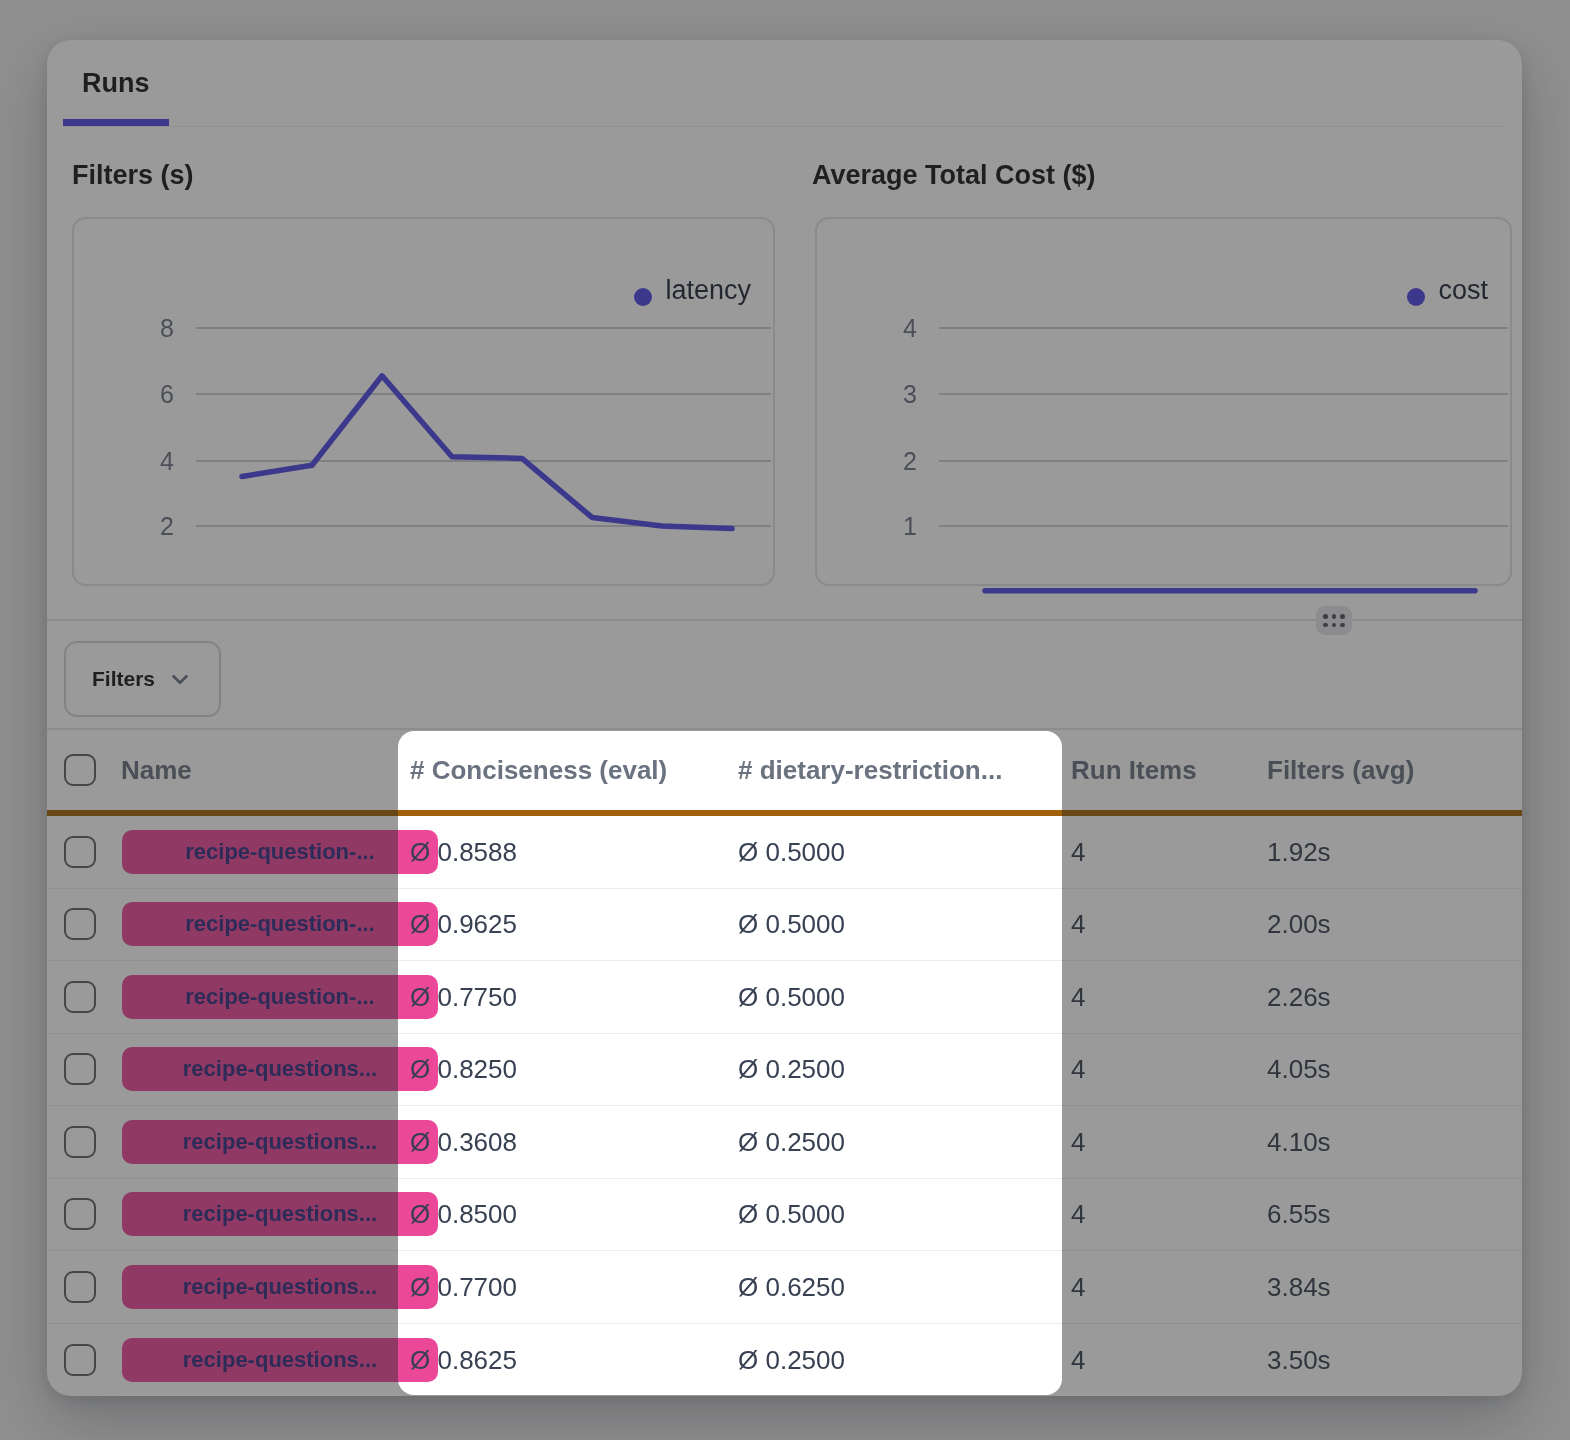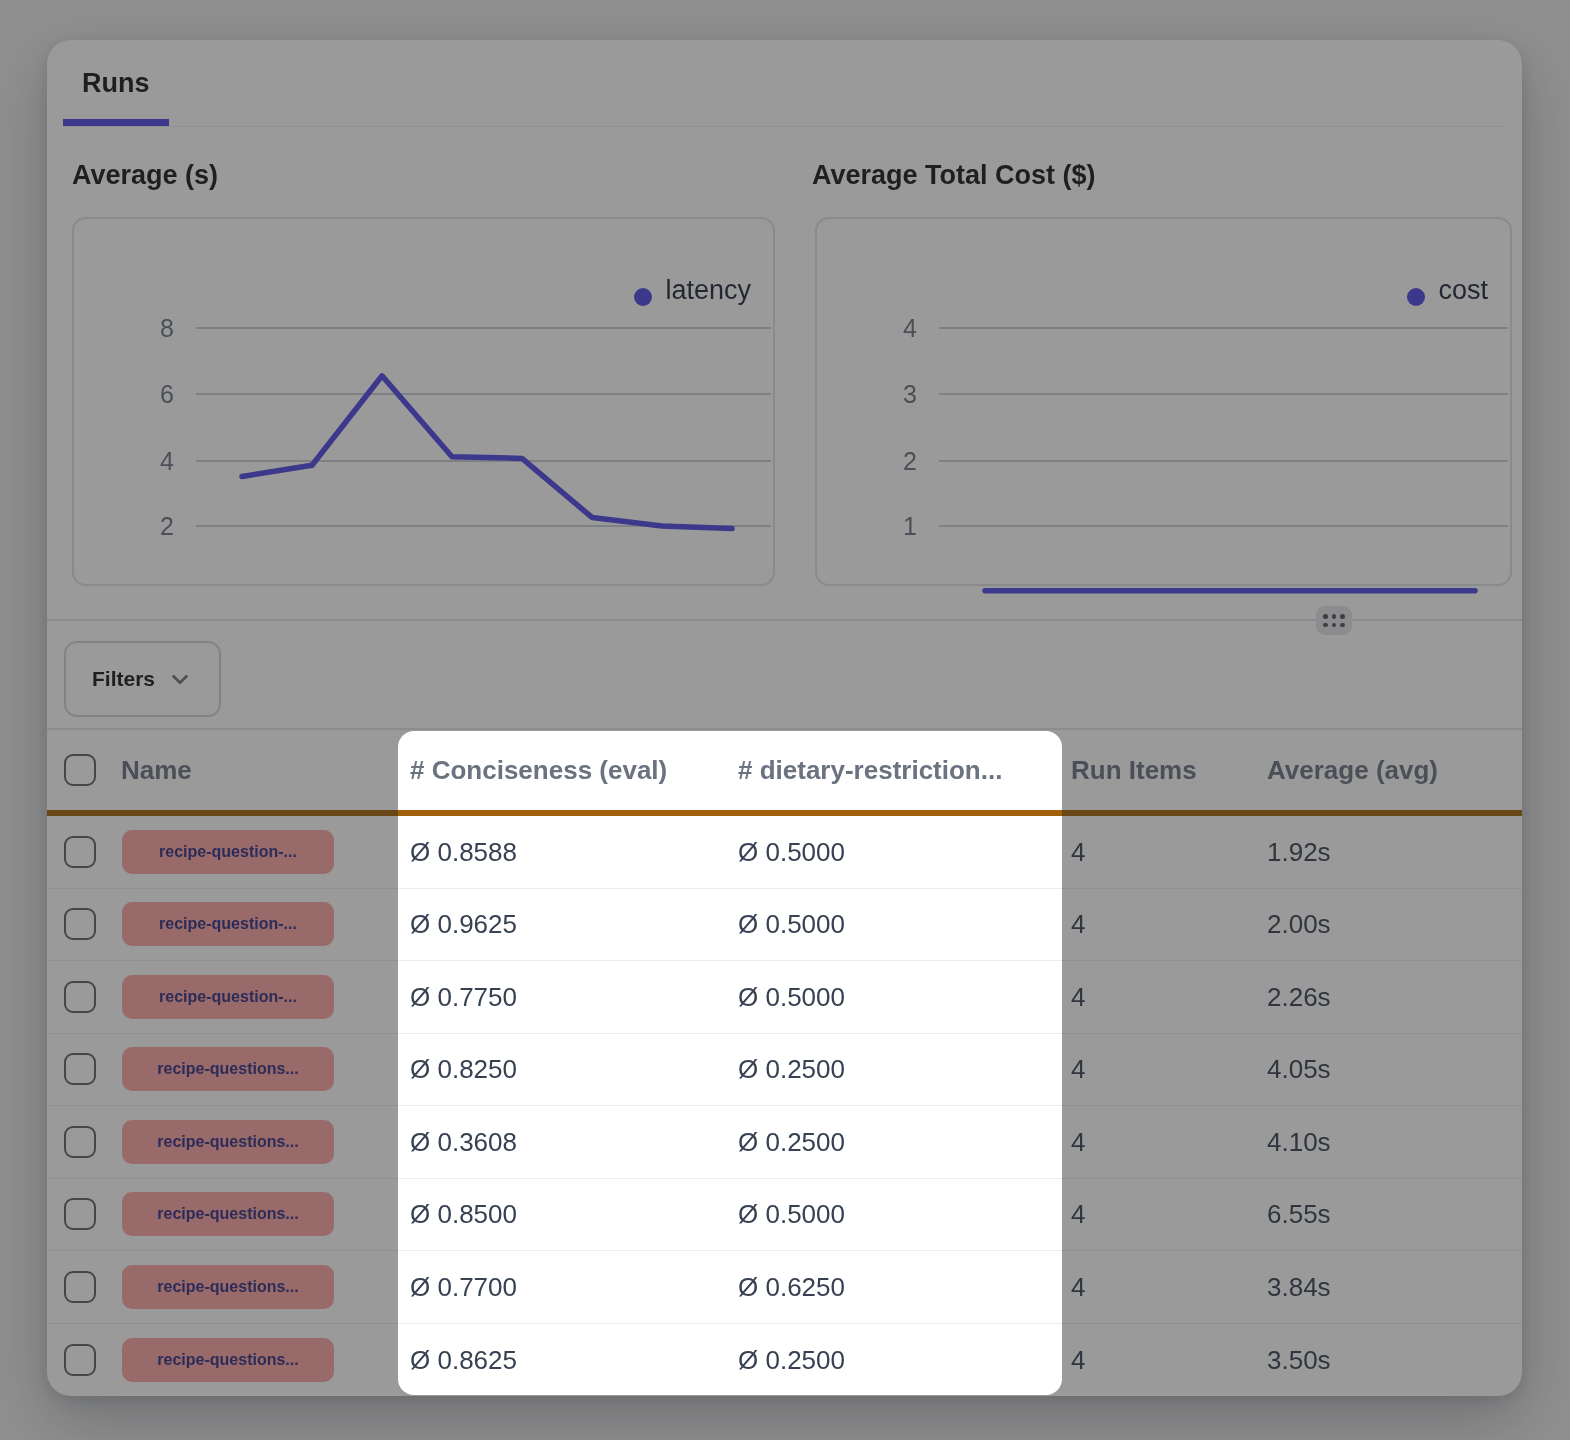--- a/index.html
+++ b/index.html
@@ -72,22 +72,22 @@
   .trow:not(:last-child) { border-bottom:1.5px solid #ededf1; }
   .cell { position:absolute; top:50%; transform:translateY(-50%);
           font-size:26px; color:#374151; white-space:nowrap; }
   .checkbox {
     position:absolute; left:17px; top:50%; transform:translateY(-50%);
     width:32px; height:32px; border:2.5px solid #5f5f68; border-radius:9px;
     background:transparent; cursor:pointer;
   }
   .pill {
     position:absolute; left:75px; top:50%; transform:translateY(-50%);
-    width:212px; height:44px; border-radius:10px; background:#fca5a5;
-    color:#312e81; font-weight:700; font-size:16px;
+    width:316px; height:44px; border-radius:10px; background:#ec4899;
+    color:#312e81; font-weight:700; font-size:22px;
     display:flex; align-items:center; justify-content:center;
     white-space:nowrap; cursor:pointer;
   }
   .col-name  { left:74px; }
   .col-conc  { left:363px; }
   .col-diet  { left:691px; }
   .col-run   { left:1024px; }
   .col-lat   { left:1220px; }
   
   .spotlight {
@@ -101,21 +101,21 @@
 
 <div class="canvas">
   <div class="card">
 
     <div class="tabbar">
       <div class="tab active">
         <span>Runs</span>
       </div>
     </div>
 
-    <div class="chart-title" style="left:25px">Average (s)</div>
+    <div class="chart-title" style="left:25px">Filters (s)</div>
     <div class="chart-title" style="left:765px">Average Total Cost ($)</div>
 
     <div class="chart-box" style="left:25px; width:703px">
       <svg width="703" height="369">
           <line x1="122" x2="697" y1="109" y2="109" stroke="#cdced4" stroke-width="2"></line>
           <text x="100" y="118" text-anchor="end" font-size="25" fill="#6b7280">8</text>
           <line x1="122" x2="697" y1="175" y2="175" stroke="#cdced4" stroke-width="2"></line>
           <text x="100" y="184" text-anchor="end" font-size="25" fill="#6b7280">6</text>
           <line x1="122" x2="697" y1="242" y2="242" stroke="#cdced4" stroke-width="2"></line>
           <text x="100" y="251" text-anchor="end" font-size="25" fill="#6b7280">4</text>
@@ -165,21 +165,21 @@
         <polyline points="6,9.5 12,15.5 18,9.5" fill="none" stroke="#6b7280" stroke-width="2.4" stroke-linecap="round" stroke-linejoin="round"></polyline>
       </svg>
     </button>
 
     <div class="thead">
       <span class="checkbox" style="top:50%"></span>
       <span class="th col-name">Name</span>
       <span class="th col-conc"># Conciseness (eval)</span>
       <span class="th col-diet"># dietary-restriction...</span>
       <span class="th col-run">Run Items</span>
-      <span class="th col-lat">Average (avg)</span>
+      <span class="th col-lat">Filters (avg)</span>
     </div>
 
     <div class="tbody" id="tbody">
   <div class="trow">
     <span class="checkbox"></span>
     <span class="pill">recipe-question-...</span>
     <span class="cell col-conc">Ø 0.8588</span>
     <span class="cell col-diet">Ø 0.5000</span>
     <span class="cell col-run">4</span>
     <span class="cell col-lat">1.92s</span>

